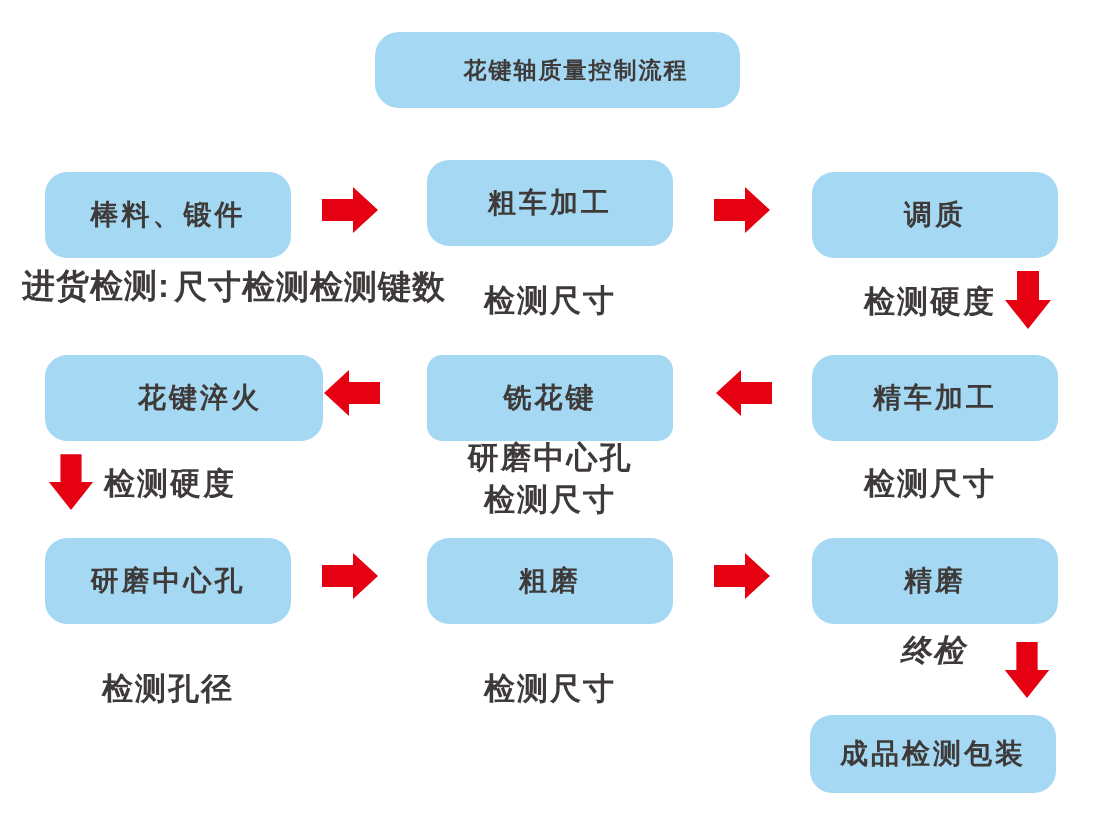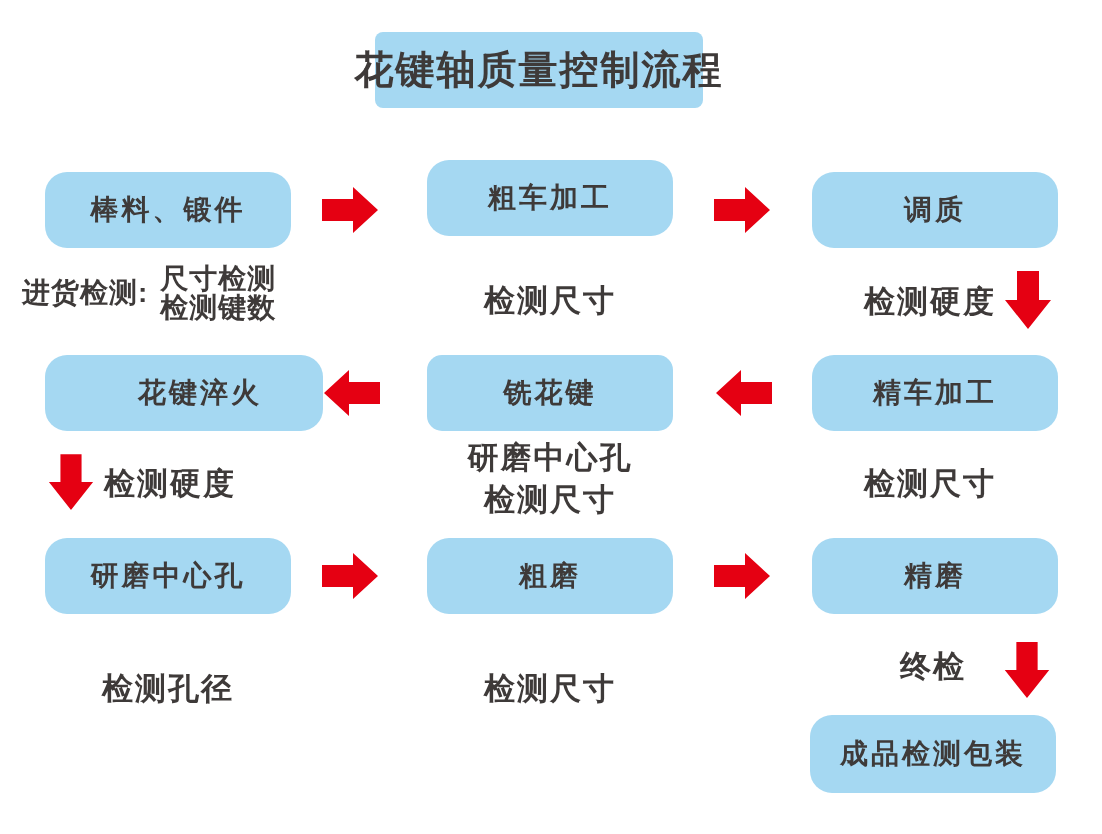--- a/index.html
+++ b/index.html
@@ -7,41 +7,41 @@
     --arrow:#E50012;
     --text:#3E3A39;
     --bg:#FFFFFF;
   }
   html,body{margin:0;padding:0;background:var(--bg);}
   body{font-family:"Liberation Sans","DejaVu Sans",sans-serif;color:var(--text);}
   .canvas{
     position:relative;width:1102px;height:834px;background:var(--bg);overflow:hidden;
   }
   .pbox{
-    position:absolute;width:246px;height:76px;background:var(--box-fill);
+    position:absolute;width:246px;height:86px;background:var(--box-fill);
     border-radius:22px;display:flex;align-items:center;justify-content:center;
     font-size:28px;font-weight:600;letter-spacing:3px;color:var(--text);
     white-space:nowrap;
   }
   .title-box{
     position:absolute;left:375px;top:32px;width:328px;height:76px;background:var(--box-fill);
-    border-radius:8px;display:flex;align-items:center;justify-content:center;
-    font-size:39px;font-weight:700;letter-spacing:2px;color:var(--text);white-space:nowrap;
+    border-radius:24px;display:flex;align-items:center;justify-content:center;
+    font-size:23px;font-weight:700;letter-spacing:2px;color:var(--text);white-space:nowrap;padding-left:37px;
   }
   .note{
     position:absolute;font-size:31px;font-weight:600;letter-spacing:2px;color:var(--text);
     white-space:nowrap;
   }
   .note.centered{text-align:center;width:246px;}
   .note-stack{line-height:42px;}
   .incoming-note{
     position:absolute;left:22px;top:264px;display:flex;align-items:center;
-    font-size:28px;font-weight:600;letter-spacing:1px;color:var(--text);white-space:nowrap;
+    font-size:33px;font-weight:600;letter-spacing:1px;color:var(--text);white-space:nowrap;
   }
-  .incoming-note .stack{display:flex;flex-direction:column;line-height:29px;margin-left:12px;}
+  .incoming-note .stack{display:flex;flex-direction:row;line-height:29px;margin-left:4px;}
   .arrow{position:absolute;color:var(--arrow);}
   .arrow svg{display:block;}
 </style>
 </head>
 <body>
 
 <div class="canvas">
 
   <div class="title-box">花键轴质量控制流程</div>
 
@@ -112,21 +112,21 @@
       </svg>
   </div>
   <div class="arrow" style="left:714px;top:551px;">
     <svg width="58" height="50" viewBox="0 0 58 50">
         <polygon points="0,14 31,14 31,2 56,25 31,48 31,36 0,36" fill="currentColor"></polygon>
       </svg>
   </div>
 
   <div class="note centered" style="left:45px;top:668px;">检测孔径</div>
   <div class="note centered" style="left:427px;top:668px;">检测尺寸</div>
-  <div class="note" style="left:900px;top:646px;">终检</div>
+  <div class="note" style="left:900px;top:630px;font-style:italic;">终检</div>
   <div class="arrow" style="left:1002px;top:642px;">
     <svg width="50" height="58" viewBox="0 0 50 60">
         <polygon points="14,0 36,0 36,29 48,29 25,58 2,29 14,29" fill="currentColor"></polygon>
       </svg>
   </div>
 
   <div class="pbox" style="left:810px;top:715px;width:246px;height:78px;">成品检测包装</div>
 
 </div>
 

